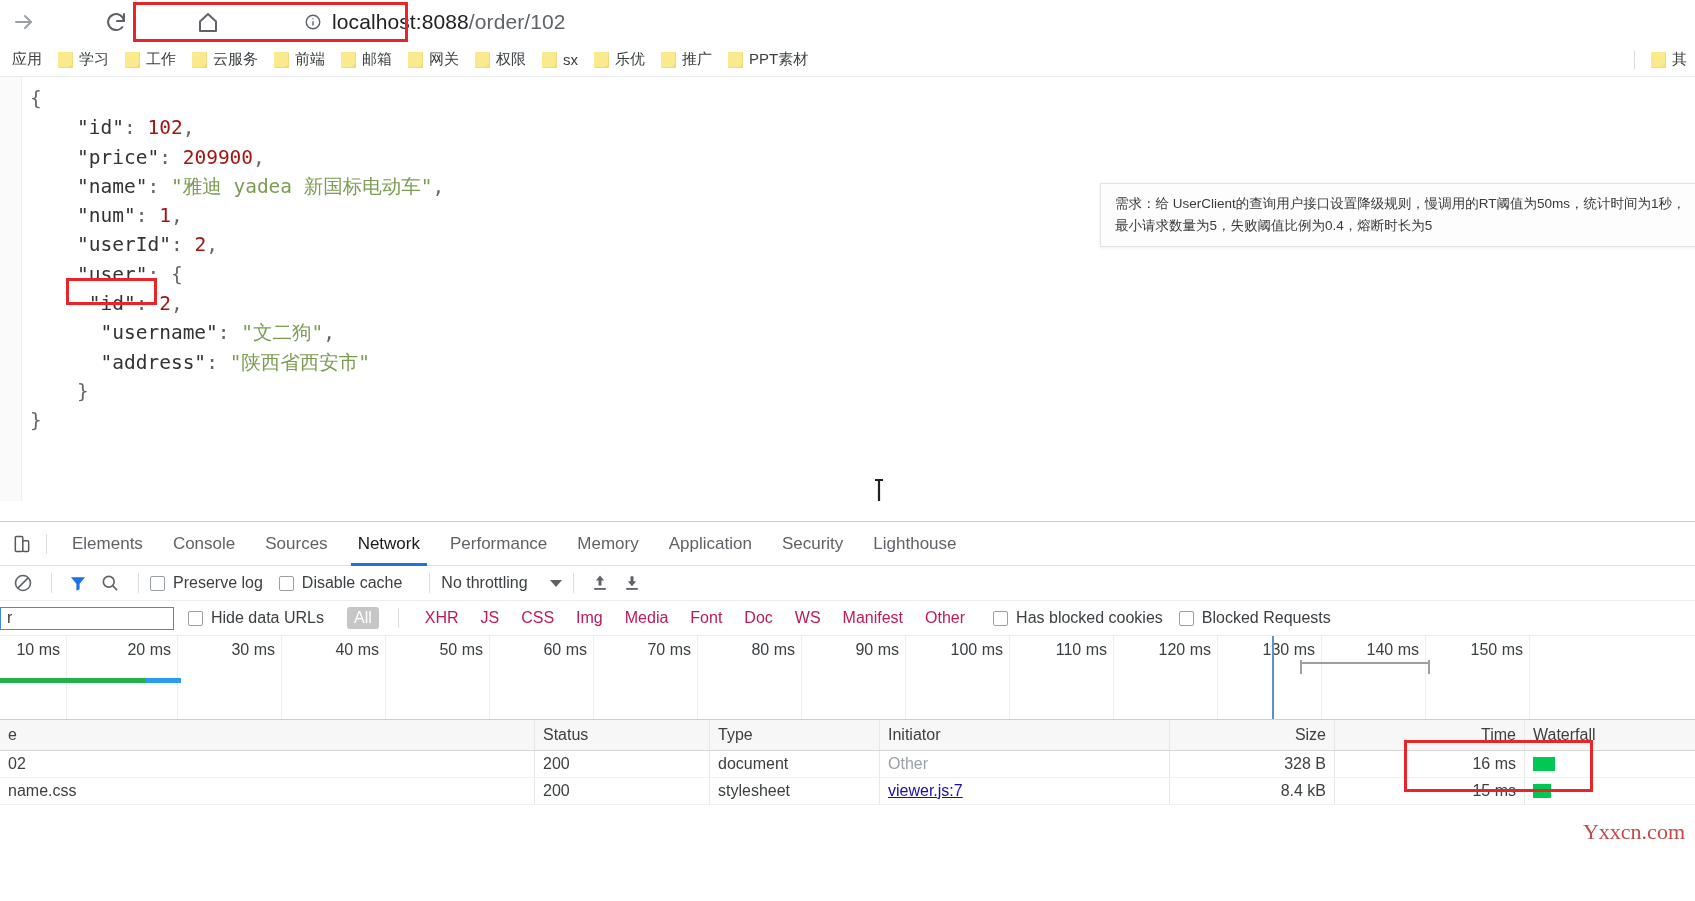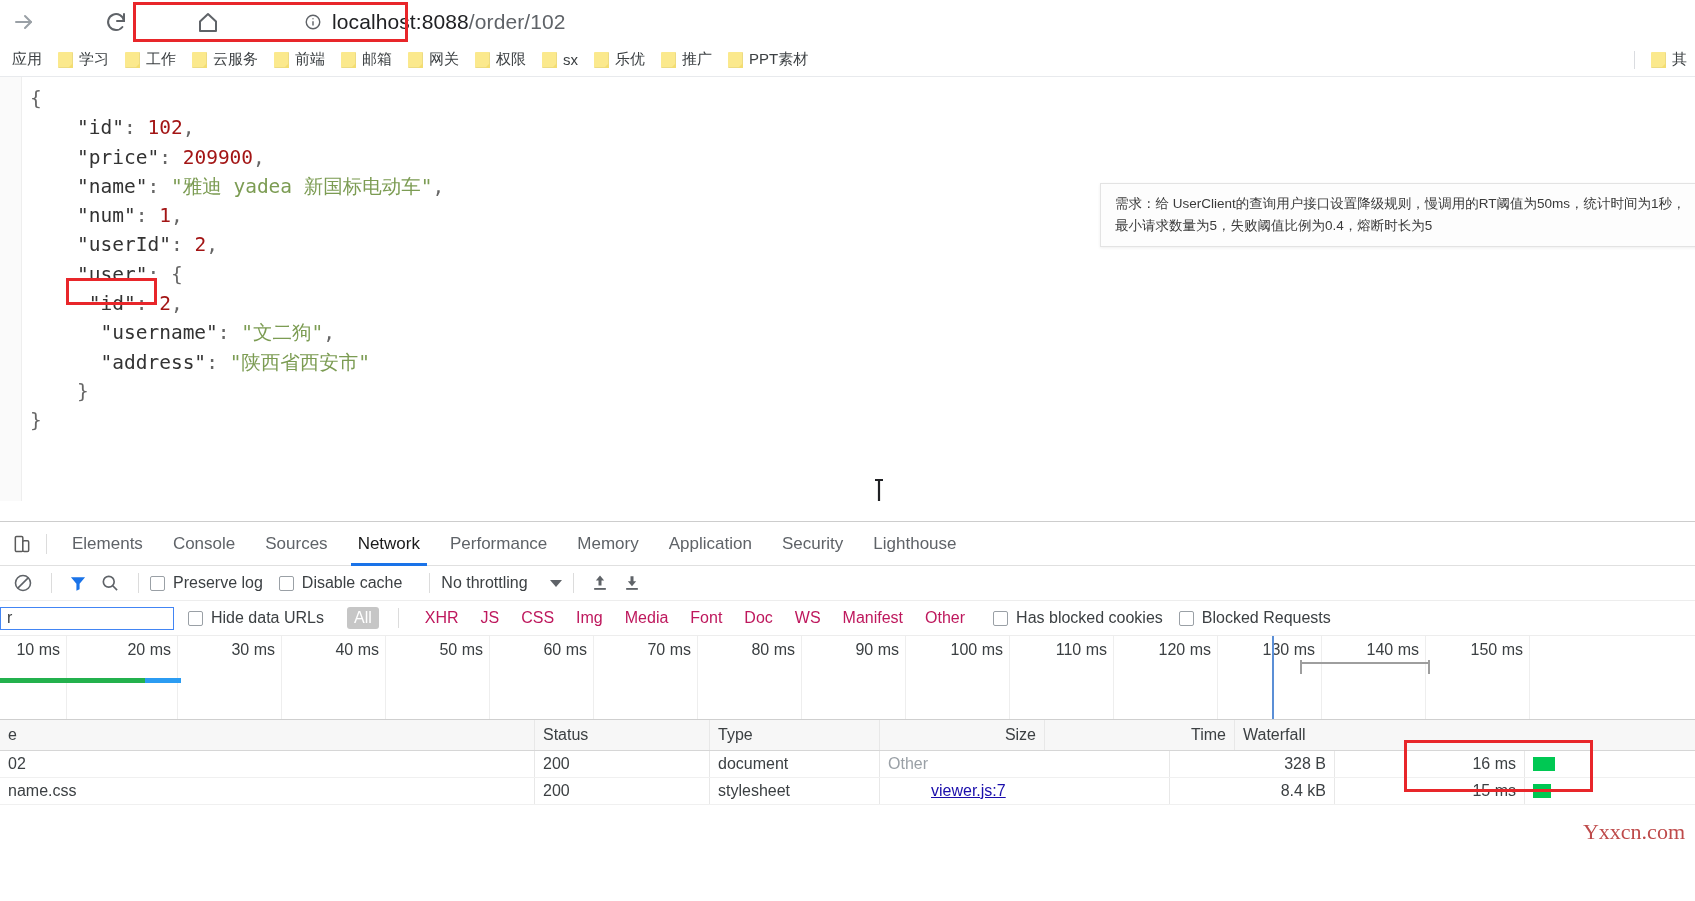--- a/index.html
+++ b/index.html
@@ -276,21 +276,21 @@
     height: 100%; display: flex; align-items: center;
   }
   .c-name { width: 535px; }
   .c-status { width: 175px; }
   .c-type { width: 170px; }
   .c-initiator { width: 290px; }
   .c-size { width: 165px; justify-content: flex-end; }
   .c-time { width: 190px; justify-content: flex-end; }
   .c-wf { width: 170px; border-right: none; }
   .muted { color: #9aa0a6; }
-  .link { color: #1a0dab; text-decoration: underline; margin-left: 43px; }
+  .link { color: #1a0dab; text-decoration: underline; }
   .wf-bar { width: 22px; height: 14px; background: #00c853; display:inline-block; }
   .wf-bar.small { width: 18px; }
 
   .watermark {
     position: absolute; right: 10px; bottom: 56px;
     font-size: 22px; color: #b32b2b;
     font-family: "Liberation Serif", serif;
     opacity: 0.85;
     z-index: 50;
   }
@@ -554,20 +554,21 @@
       <div class="ov-marker-grey" style="left:1300px; width:128px"></div>
       <div class="ov-handle" style="left:1300px"></div>
       <div class="ov-handle" style="left:1428px"></div>
     </div>
 
     <div class="dt-table">
       <div class="nt-header">
         <div class="nt-cell c-name">e</div>
         <div class="nt-cell c-status">Status</div>
         <div class="nt-cell c-type">Type</div>
+        <div class="nt-cell c-initiator">Initiator</div>
         <div class="nt-cell c-size">Size</div>
         <div class="nt-cell c-time">Time</div>
         <div class="nt-cell c-wf">Waterfall</div>
       </div>
 
       <div class="nt-row">
         <div class="nt-cell c-name">02</div>
         <div class="nt-cell c-status">200</div>
         <div class="nt-cell c-type">document</div>
         <div class="nt-cell c-initiator muted">Other</div>

